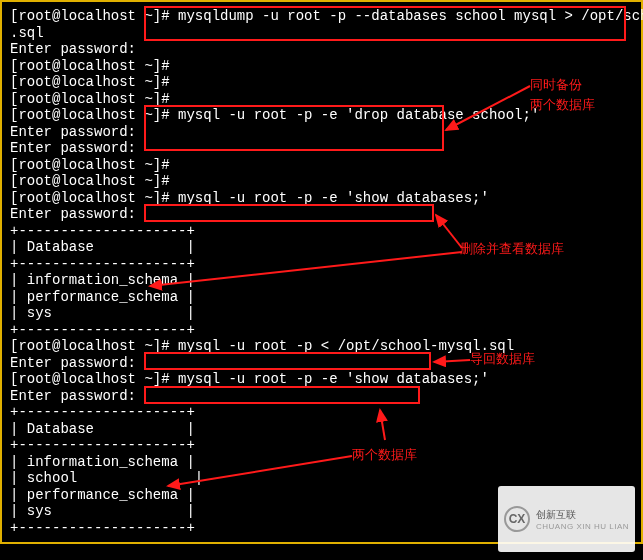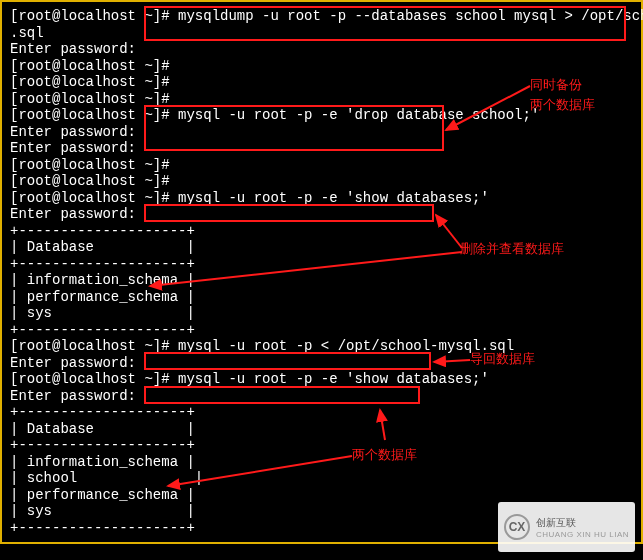--- a/index.html
+++ b/index.html
@@ -41,21 +41,21 @@
   right: 8px;
   bottom: 8px;
   display: flex;
   align-items: center;
   gap: 6px;
   color: #666;
   font-family: sans-serif;
   font-size: 12px;
   pointer-events: none;
   background: rgba(255,255,255,0.9);
-  padding: 12px 6px;
+  padding: 20px 6px;
   border-radius: 3px;
 }
 .watermark .wm-logo {
   width: 26px; height: 26px;
   border: 2px solid #999;
   border-radius: 50%;
   display: flex; align-items: center; justify-content: center;
   font-weight: bold; color: #666;
 }
 </style>

